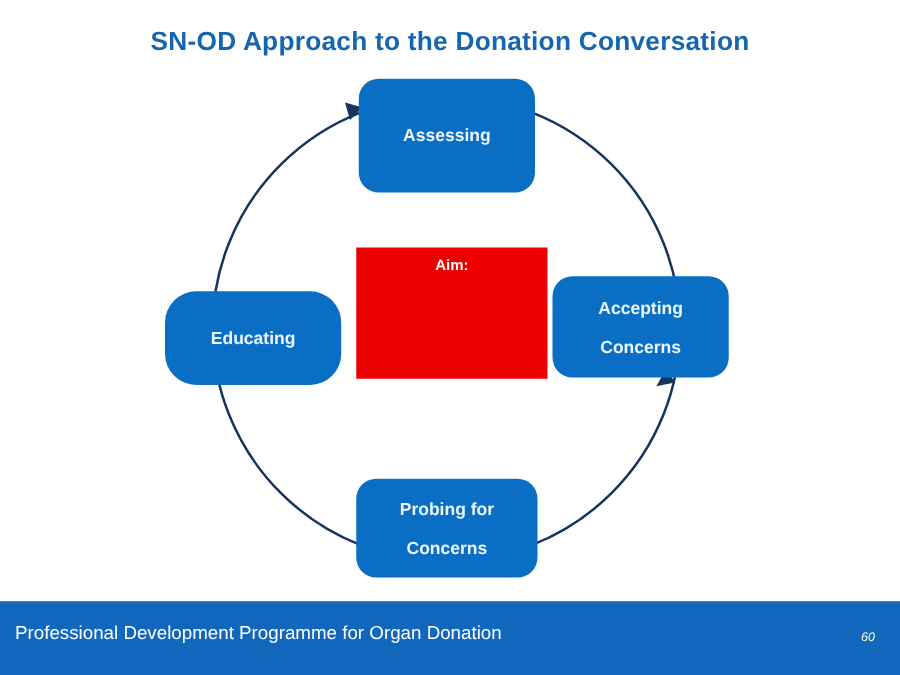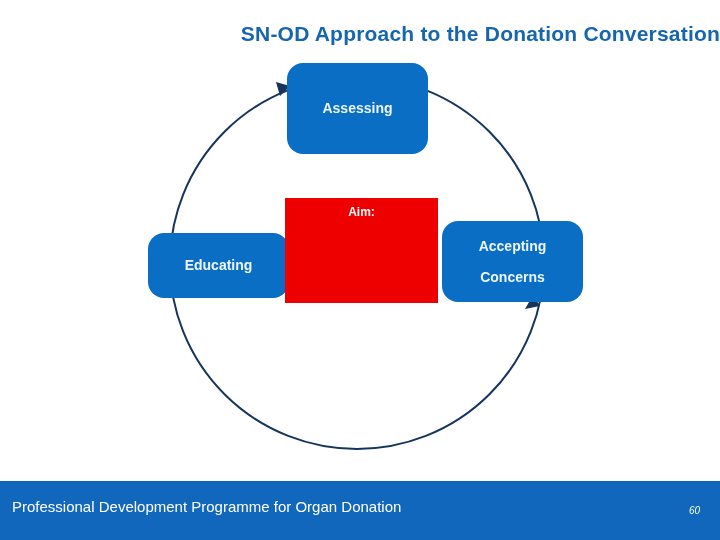--- a/index.html
+++ b/index.html
@@ -2,31 +2,31 @@
 <html><head>
 <meta charset="utf-8">
 <style>
   html,body{margin:0;padding:0;background:#888;}
   .slide{
     position:relative;width:720px;height:540px;background:#FFFFFF;
     font-family:"Liberation Sans","DejaVu Sans",sans-serif;overflow:hidden;
     margin:0 auto;
   }
   .title{
-    position:absolute;top:22px;left:0;width:720px;text-align:right;
+    position:absolute;top:22px;left:0;width:720px;text-align:center;
     font-size:21px;font-weight:bold;color:#1565AF;letter-spacing:0.2px;
   }
   svg.cycle{position:absolute;left:0;top:0;width:720px;height:540px;}
   .node{
     position:absolute;background:#0A6FC4;border-radius:16px;
     display:flex;flex-direction:column;align-items:center;justify-content:center;
     color:#EDF5FC;font-weight:bold;font-size:14px;line-height:31px;text-align:center;
   }
   .node-top{left:287px;top:63px;width:141px;height:91px;}
-  .node-left{left:148px;top:233px;width:141px;height:65px;}
+  .node-left{left:132px;top:233px;width:141px;height:75px;border-radius:25px;}
   .node-right{left:442px;top:221px;width:141px;height:81px;}
   .node-bottom{left:285px;top:383px;width:145px;height:79px;}
   .aim-box{
     position:absolute;left:285px;top:198px;width:153px;height:105px;
     background:#EE0000;color:#FFFFFF;font-weight:bold;text-align:center;
     box-sizing:border-box;padding:7px 6px 0 6px;
   }
   .aim-heading{font-size:12px;line-height:14px;margin-bottom:9px;}
   .aim-body{font-size:11.5px;line-height:14px;}
   .footer-bar{
@@ -58,20 +58,24 @@
 
   <div class="node node-left">
     <span>Educating</span>
   </div>
 
   <div class="node node-right">
     <span>Accepting</span>
     <span>Concerns</span>
   </div>
 
+  <div class="node node-bottom">
+    <span>Probing for</span>
+    <span>Concerns</span>
+  </div>
 
   <div class="aim-box">
     <div class="aim-heading">Aim:</div>
   </div>
 
   <div class="footer-bar">
     <span class="footer-text">Professional Development Programme for Organ Donation</span>
     <span class="page-number">60</span>
   </div>
 

